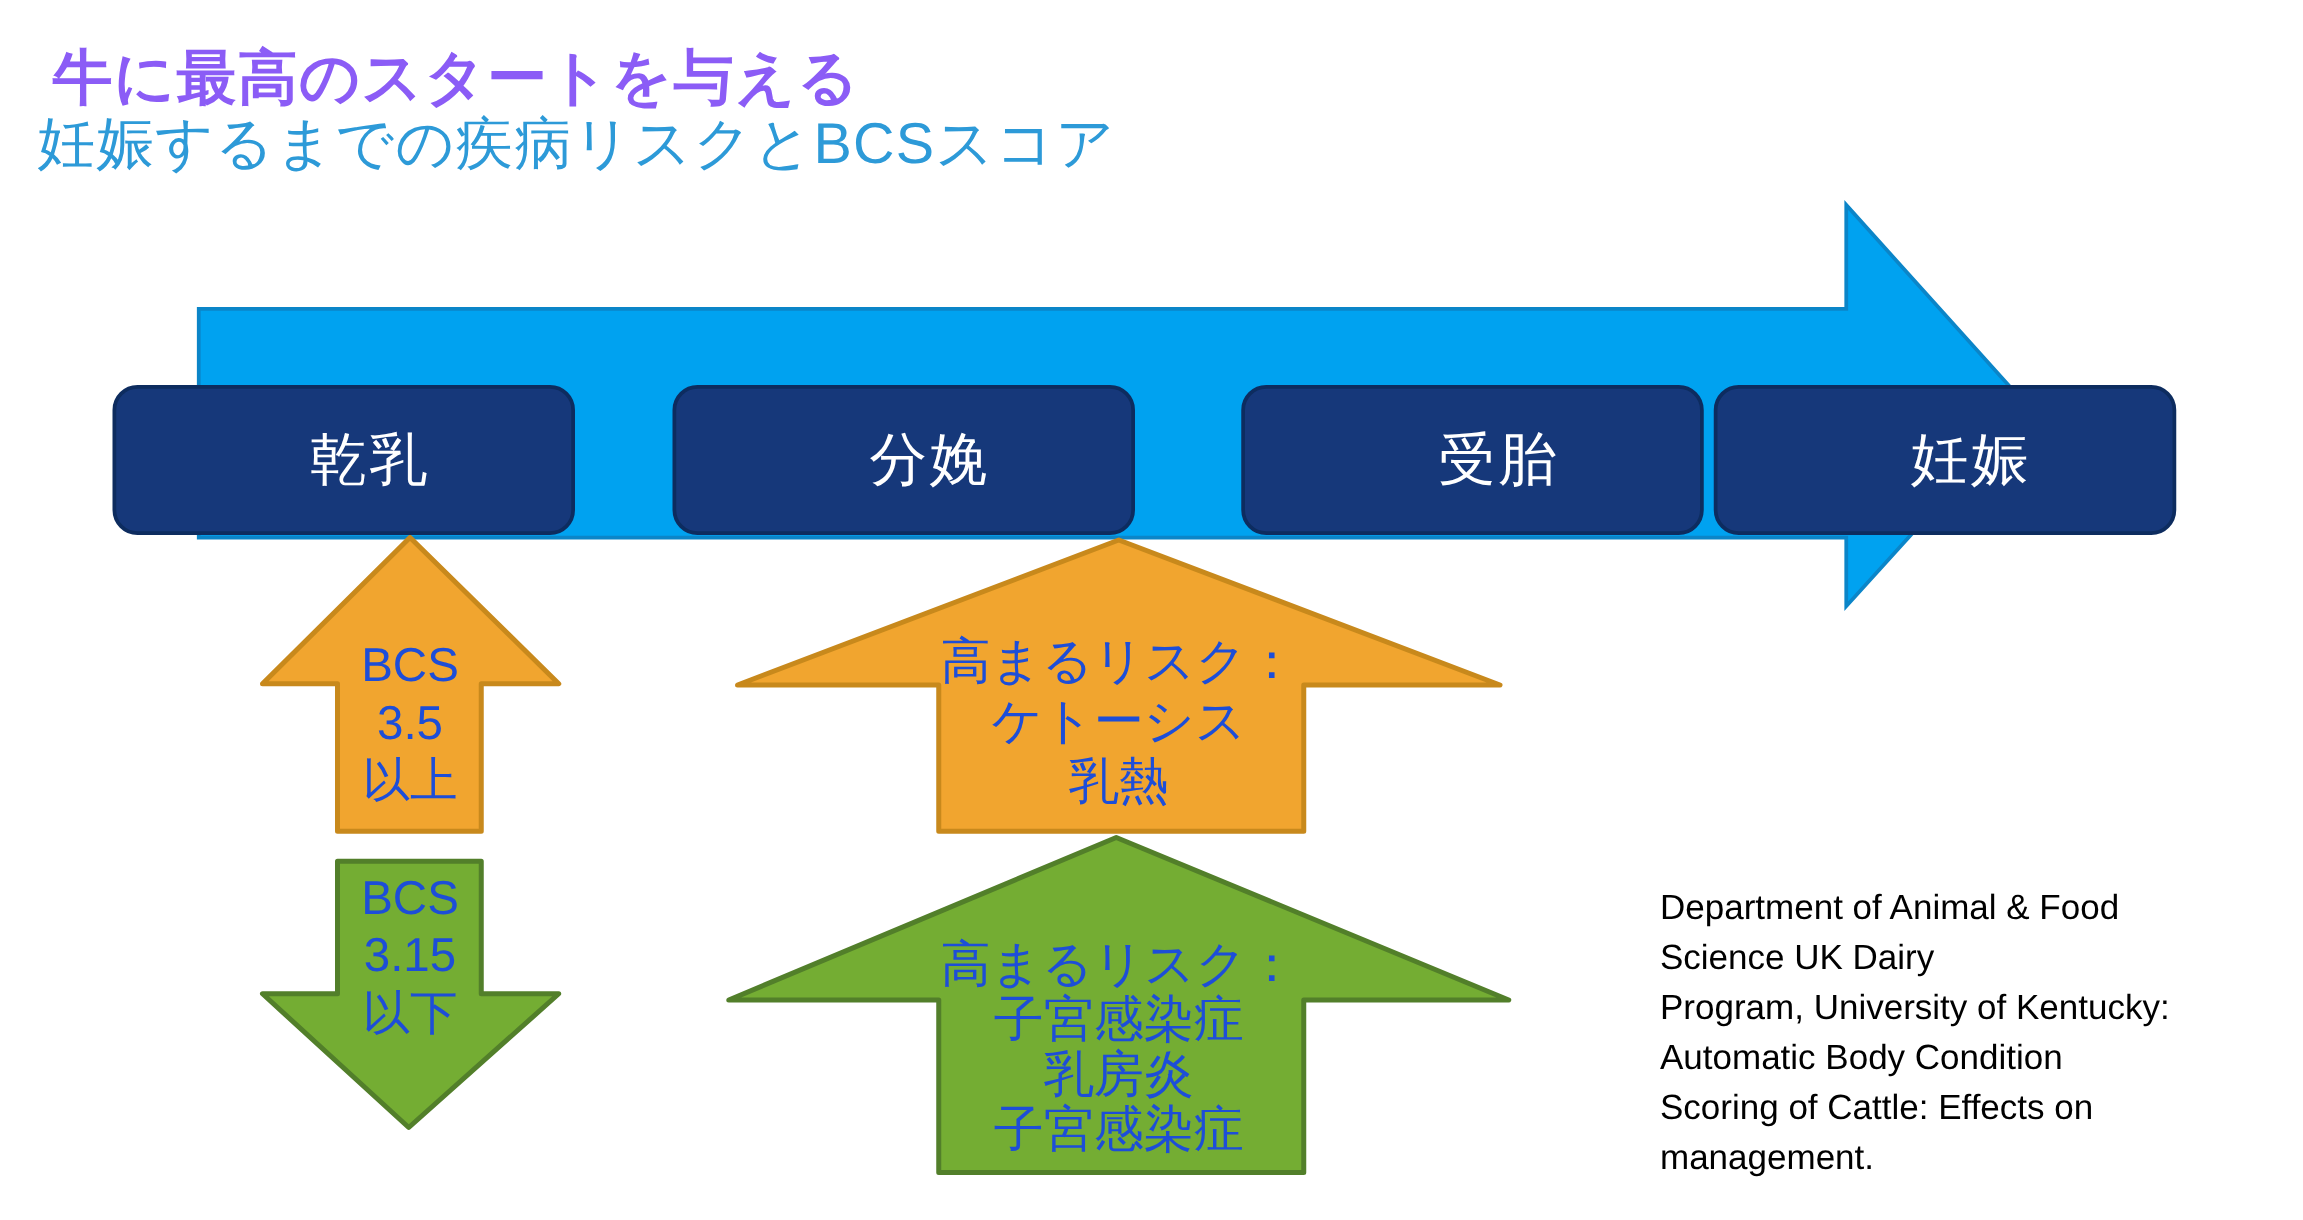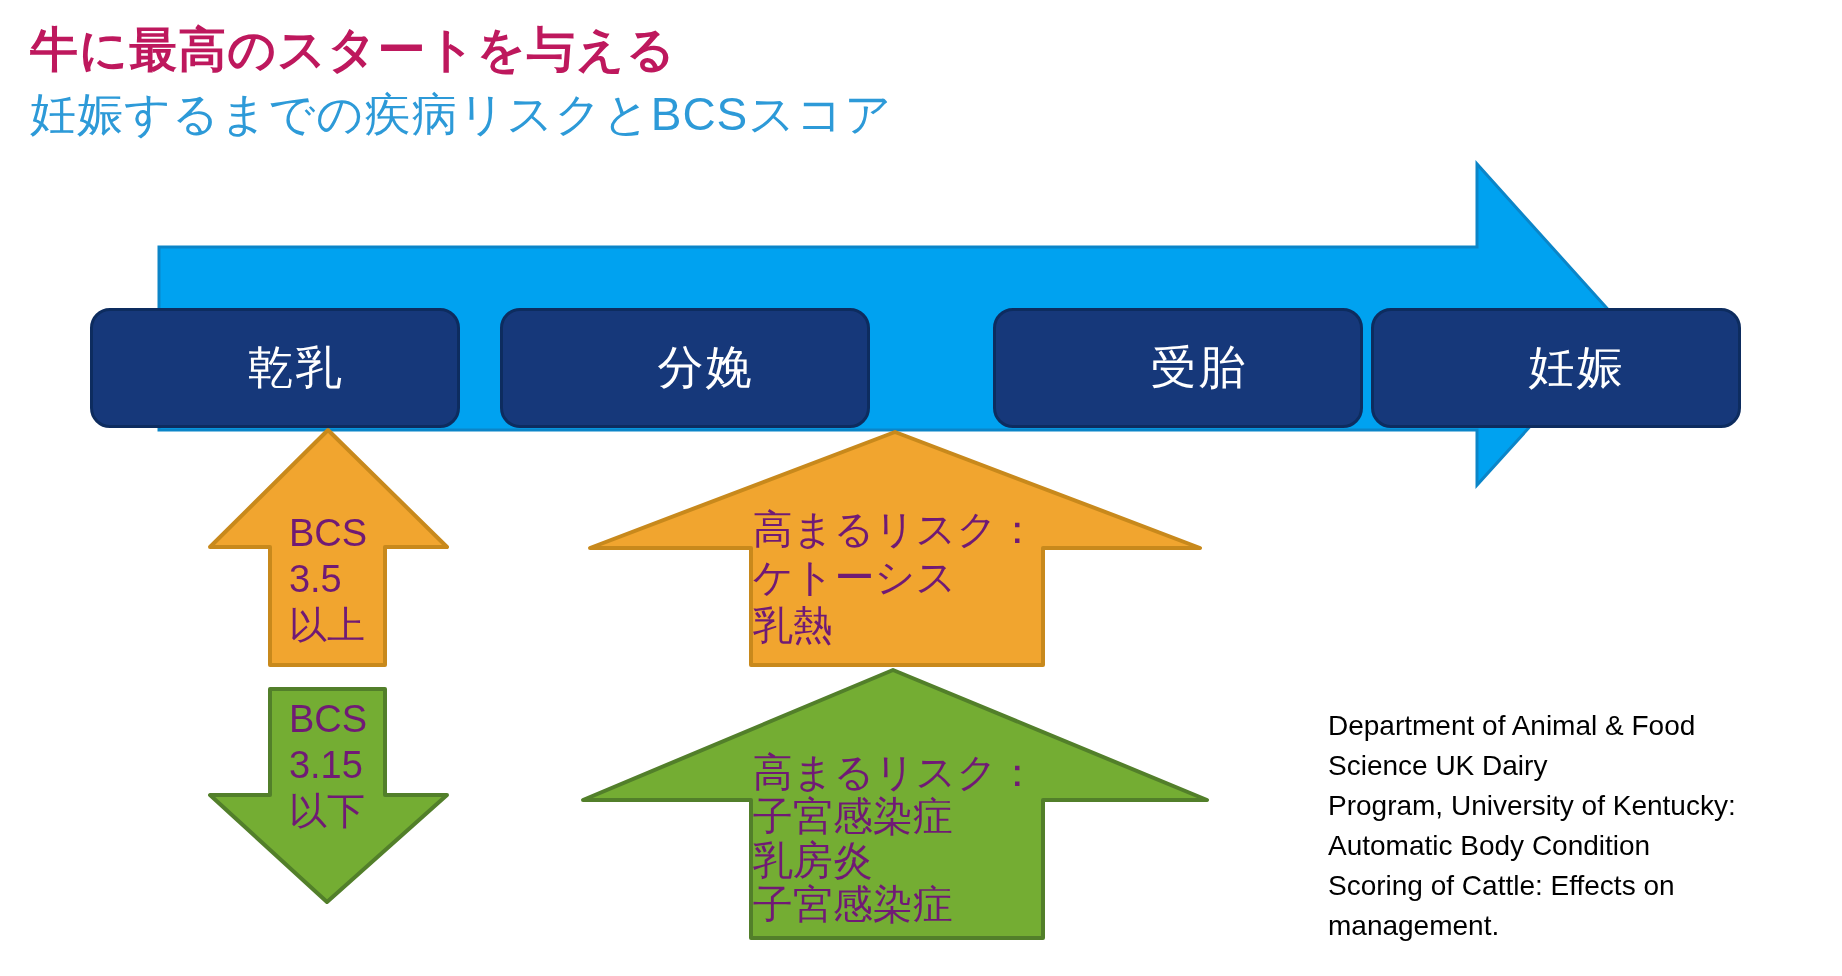--- a/index.html
+++ b/index.html
@@ -4,43 +4,43 @@
 <style>
   html,body{margin:0;padding:0;background:#ffffff;}
   .canvas{
     position:relative;
     width:1842px;height:976px;
     background:#ffffff;
     overflow:hidden;
     font-family:"Liberation Sans", sans-serif;
   }
   .slide-title{
-    position:absolute;left:30px;top:18px;margin:0;
-    font-size:48px;font-weight:bold;color:#be185d;
+    position:absolute;left:30px;top:18px;margin:12px;
+    font-size:48px;font-weight:bold;color:#8b5cf6;
     letter-spacing:1px;
   }
   .slide-subtitle{
     position:absolute;left:30px;top:84px;margin:0;
     font-size:46px;font-weight:normal;color:#2d9ad8;
     letter-spacing:1px;
   }
   svg.shapes{position:absolute;left:0;top:0;}
   .blue-arrow{fill:#00a2f0;stroke:#0b85c8;stroke-width:3;}
   .orange-shape{fill:#f1a52f;stroke:#c8891c;stroke-width:4;stroke-linejoin:round;}
   .green-shape{fill:#74ad33;stroke:#527f2a;stroke-width:4;stroke-linejoin:round;}
   .stage-box{
     position:absolute;top:308px;width:370px;height:120px;
     background:#16387a;border:3px solid #0d2c5f;border-radius:20px;
     box-sizing:border-box;
     display:flex;align-items:center;justify-content:center;
     color:#ffffff;font-size:46px;letter-spacing:2px;padding-left:41px;
   }
   .arrow-text{
     position:absolute;transform:translateX(-50%);
-    color:#701a75;text-align:left;white-space:nowrap;
+    color:#1d4ed8;text-align:center;white-space:nowrap;
   }
   .arrow-text.small{font-size:38px;line-height:46px;}
   .arrow-text.risk-o{font-size:40px;line-height:48px;}
   .arrow-text.risk-g{font-size:40px;line-height:44px;}
   .citation{
     position:absolute;left:1328px;top:706px;
     color:#000000;font-size:28px;line-height:40px;
   }
   .citation div{white-space:nowrap;}
 </style>
@@ -59,21 +59,21 @@
     <polygon class="orange-shape" points="328,430 447,547 385,547 385,665 270,665 270,547 210,547"></polygon>
 
     <polygon class="green-shape" points="270,689 385,689 385,795 447,795 327,902 210,795 270,795"></polygon>
 
     <polygon class="orange-shape" points="895,432 1200,548 1043,548 1043,665 751,665 751,548 590,548"></polygon>
 
     <polygon class="green-shape" points="893,670 1207,800 1043,800 1043,938 751,938 751,800 583,800"></polygon>
   </svg>
 
   <div class="stage-box" style="left:90px;">乾乳</div>
-  <div class="stage-box" style="left:500px;">分娩</div>
+  <div class="stage-box" style="left:538px;">分娩</div>
   <div class="stage-box" style="left:993px;">受胎</div>
   <div class="stage-box" style="left:1371px;font-family:Liberation Mono, monospace;">妊娠</div>
 
   <div class="arrow-text small" style="left:328px;top:510px;">
     <div>BCS</div>
     <div>3.5</div>
     <div>以上</div>
   </div>
 
   <div class="arrow-text small" style="left:328px;top:696px;">

